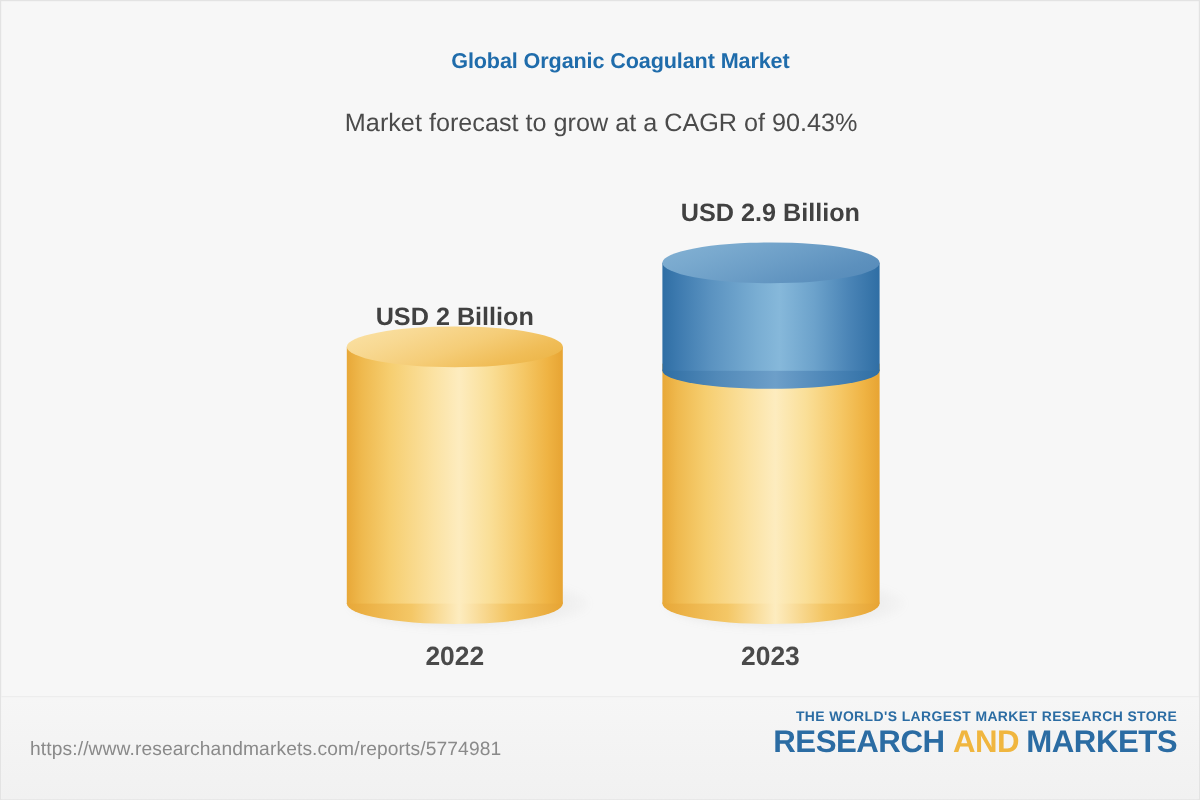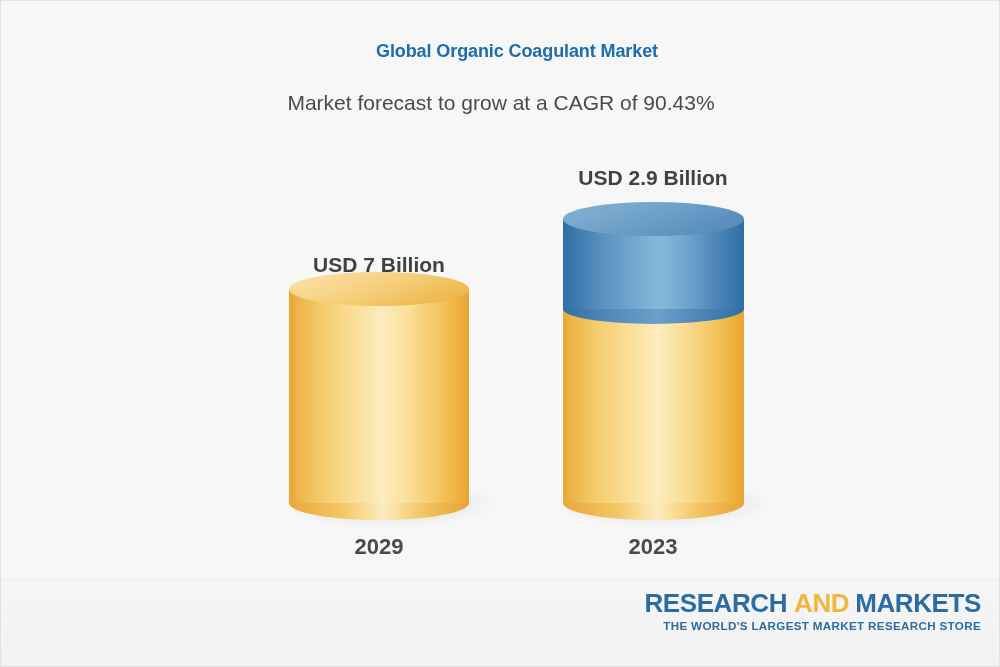--- a/index.html
+++ b/index.html
@@ -194,37 +194,37 @@
 <div id="canvas">
 
   <div id="chart-title">Global Organic Coagulant Market</div>
 
   <div id="chart-subtitle">Market forecast to grow at a CAGR of 90.43%</div>
 
   <div id="plot-area">
 
     <div class="bar-group" style="left:248px; top:0; width:260px; height:440px;">
 
-      <div class="value-label" style="left:0; top:122px;">USD 7 Billion</div>
+      <div class="value-label" style="left:0; top:122px;">USD 2 Billion</div>
 
       <div class="cyl" style="left:0; top:0; width:260px; height:400px;">
 
         <div class="cyl-shadow" style="left:42px; top:350px; width:200px; height:44px;"></div>
 
         <div class="cyl-bottom yellow" style="left:40px; top:355px; width:180px; height:34px;"></div>
 
         <div class="cyl-body yellow" style="left:40px; top:158px; width:180px; height:214px;"></div>
 
         <div class="cyl-top yellow" style="left:40px; top:141px; width:180px; height:34px;"></div>
       </div>
 
-      <div class="cat-label" style="left:0; top:403px;">2029</div>
+      <div class="cat-label" style="left:0; top:403px;">2022</div>
     </div>
 
-    <div class="bar-group" style="left:522px; top:0; width:260px; height:440px;">
+    <div class="bar-group" style="left:511px; top:0; width:260px; height:440px;">
 
       <div class="value-label" style="left:0; top:35px;">USD 2.9 Billion</div>
 
       <div class="cyl" style="left:0; top:0; width:260px; height:400px;">
 
         <div class="cyl-shadow" style="left:42px; top:350px; width:200px; height:44px;"></div>
 
         <div class="cyl-bottom yellow" style="left:40px; top:355px; width:181px; height:34px;"></div>
 
         <div class="cyl-body yellow" style="left:40px; top:172px; width:181px; height:200px;"></div>
@@ -236,22 +236,23 @@
         <div class="cyl-top blue" style="left:40px; top:71px; width:181px; height:34px;"></div>
       </div>
 
       <div class="cat-label" style="left:0; top:403px;">2023</div>
     </div>
 
   </div>
 
   <div id="footer">
 
+    <a id="source-url" href="#" style="text-decoration:none;">https://www.researchandmarkets.com/reports/5774981</a>
 
     <div id="brand-logo">
+      <div id="brand-tagline">THE WORLD'S LARGEST MARKET RESEARCH STORE</div>
       <div id="brand-wordmark">
         <span class="w-blue">RESEARCH</span><span style="display:inline-block;width:7px;"></span><span class="w-gold">AND</span><span style="display:inline-block;width:6px;"></span><span class="w-blue">MARKETS</span>
       </div>
-      <div id="brand-tagline">THE WORLD'S LARGEST MARKET RESEARCH STORE</div>
     </div>
   </div>
 
 </div>
 
 </body></html>

